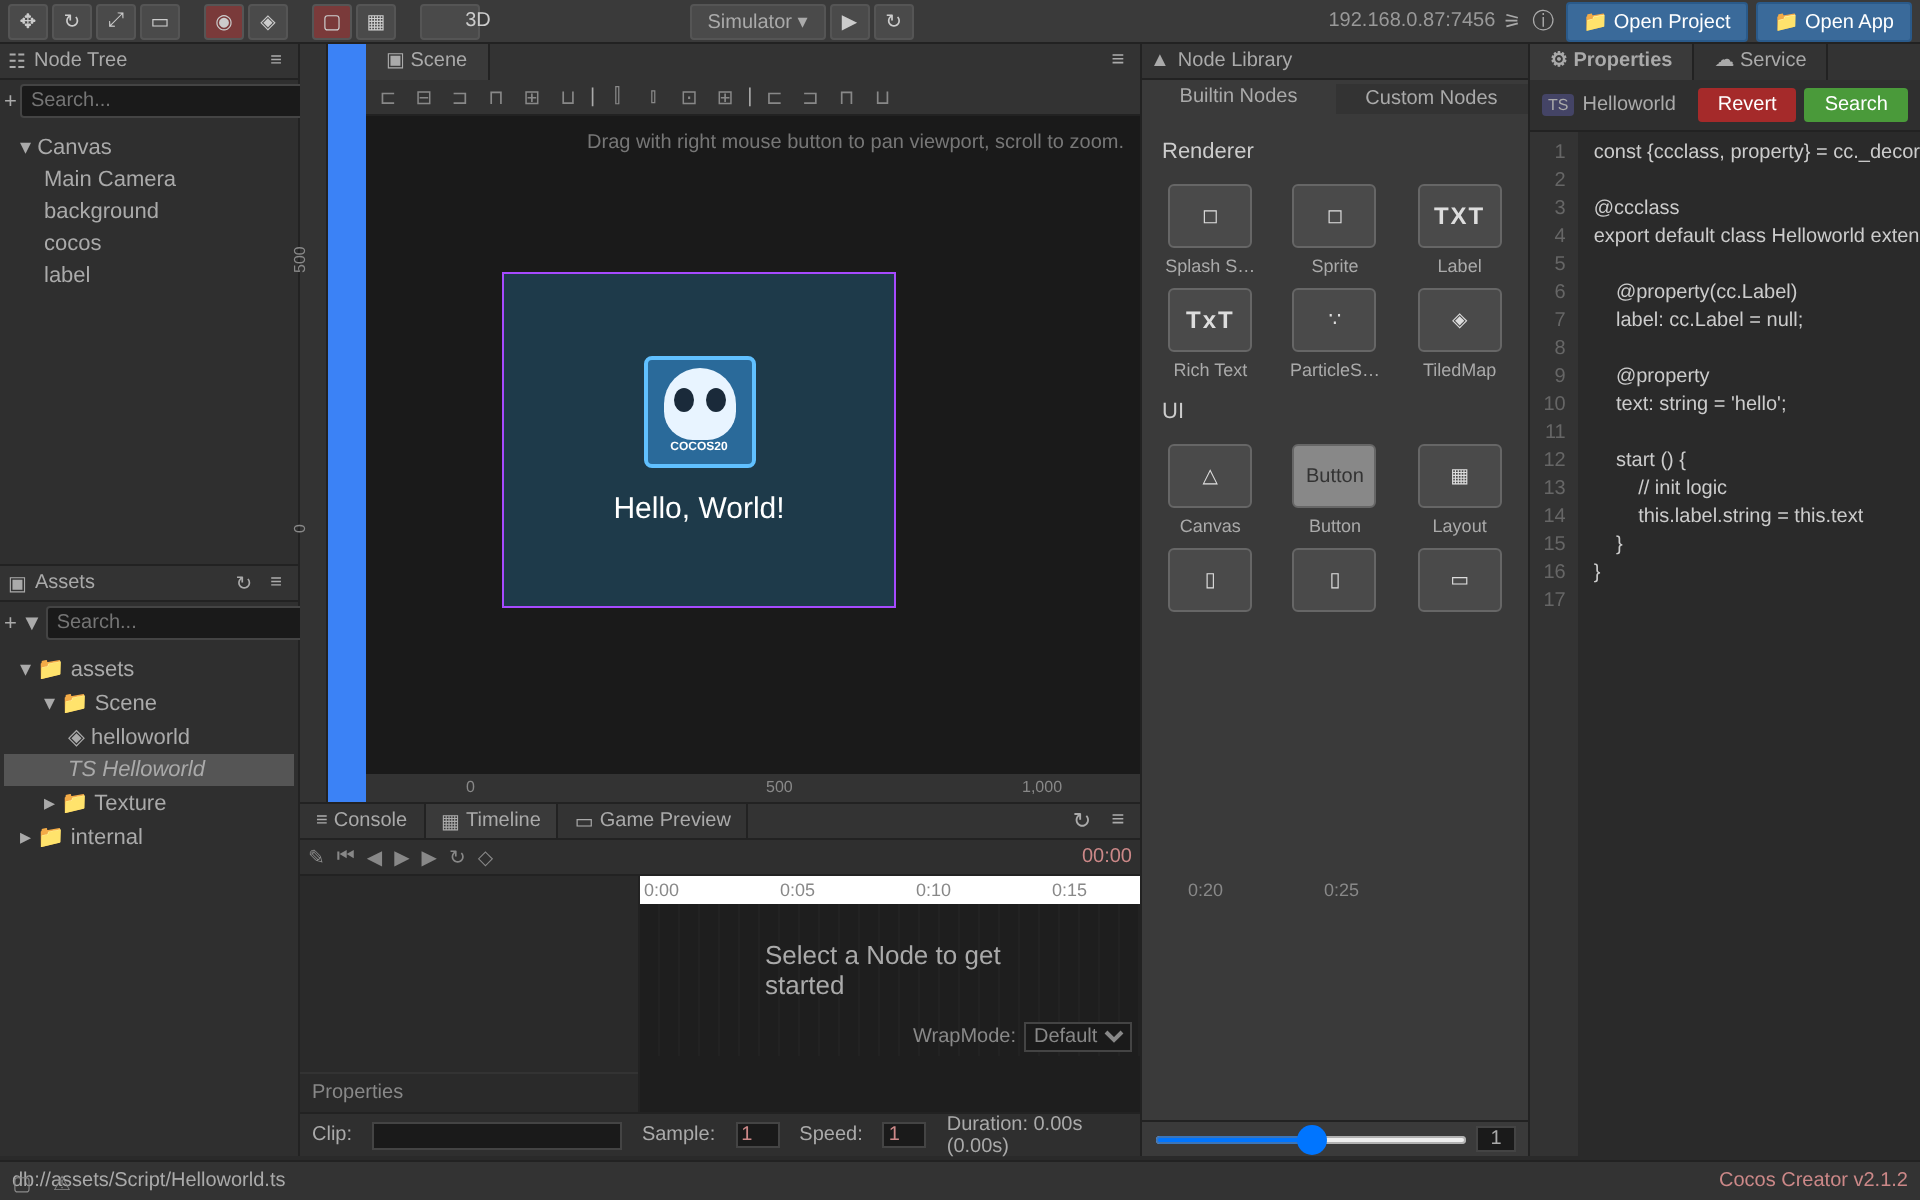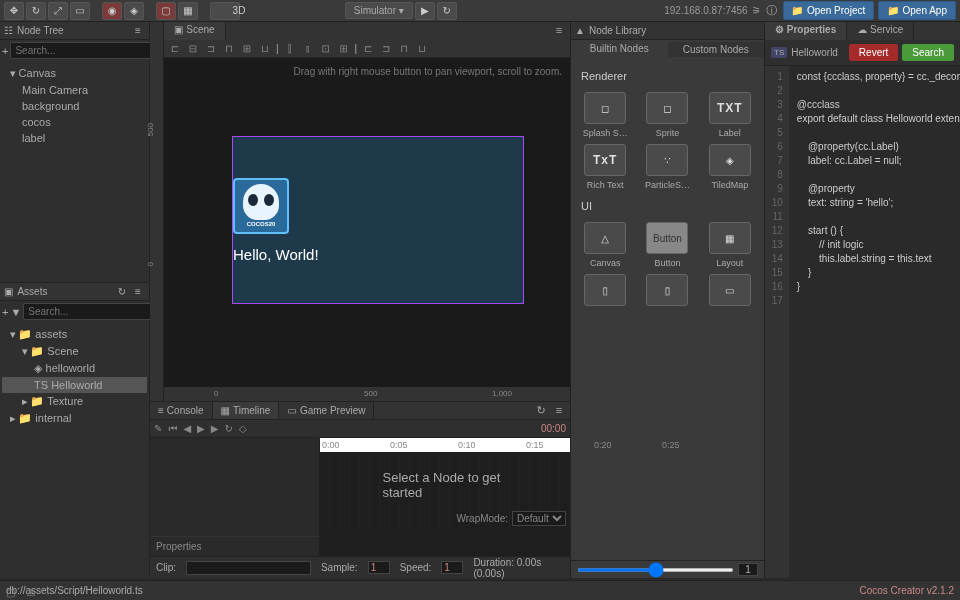--- a/index.html
+++ b/index.html
@@ -20,35 +20,35 @@
 .panel-header { height:18px; background:#333; border-bottom:1px solid #222; display:flex; align-items:center; padding:0 4px; font-size:10px; }
 .panel-header .title { margin-left:4px; }
 .panel-header .icons { margin-left:auto; display:flex; gap:2px; font-size:10px; }
 .icon-sm { width:14px; display:inline-block; text-align:center; cursor:pointer; }
 .node-tree { height:260px; background:#2f2f2f; border-right:1px solid #222; display:flex; flex-direction:column; }
 .search-row { display:flex; padding:2px; gap:2px; align-items:center; }
 .search-input { flex:1; background:#1a1a1a; border:1px solid #444; color:#aaa; padding:2px 4px; font-size:10px; border-radius:2px; }
 .tree { padding:4px 2px; font-size:11px; }
 .tree-item { padding:2px 0; cursor:pointer; }
 .tree-item.lvl0 { padding-left:8px; } .tree-item.lvl1 { padding-left:20px; } .tree-item.lvl2 { padding-left:32px; }
-.tree-item.sel { background:#3a3a3a; }
+.tree-item.sel { background:#3a3a3a;font-style:italic; }
 .assets { flex:1; background:#2f2f2f; border-right:1px solid #222; border-top:1px solid #222; display:flex; flex-direction:column; }
 .assets .tree-item.sel { background:#555; }
 .center-col { flex:1; display:flex; flex-direction:column; min-width:0; }
-.scene-area { height:380px; background:#3b82f6; border-bottom:1px solid #222; display:flex; }
+.scene-area { height:380px; background:#3b82f6; border-bottom:1px solid #222; display:flex;gap:19px; }
 .scene-ruler-v { width:14px; background:#333; border-right:1px solid #222; position:relative; font-size:9px; }
 .ruler-tick-v { position:absolute; left:0; font-size:8px; transform:rotate(-90deg); transform-origin:left; color:#888; }
 .scene-main { flex:1; display:flex; flex-direction:column; }
 .scene-tabs { height:18px; background:#333; display:flex; }
 .scene-tab { padding:2px 10px; background:#3a3a3a; border-right:1px solid #222; font-size:10px; }
 .scene-tools { height:18px; background:#333; border-bottom:1px solid #222; display:flex; gap:4px; padding:0 4px; align-items:center; font-size:10px; }
 .scene-tool { width:14px; height:14px; display:inline-flex; align-items:center; justify-content:center; cursor:pointer; color:#888; }
 .viewport { flex:1; background:#1a1a1a; position:relative; overflow:hidden; }
 .hint { position:absolute; top:8px; right:8px; font-size:10px; color:#777; }
-.canvas-frame { position:absolute; left:68px; top:78px; width:292px; height:168px; border:1px solid #a64aff; background:#1e3a4a; display:flex; flex-direction:column; align-items:flex-start; justify-content:center; gap:12px; }
+.canvas-frame { position:absolute; left:68px; top:78px; width:197px; height:168px; border:1px solid #a64aff; background:#1e3a4a; display:flex; flex-direction:column; align-items:center; justify-content:center; gap:12px; }
 .logo { width:56px; height:56px; background:#2a6a9a; border:2px solid #60c0ff; border-radius:4px; display:flex; flex-direction:column; align-items:center; justify-content:center; }
 .logo-face { width:36px; height:36px; background:#e8f4ff; border-radius:50% 50% 40% 40%; position:relative; }
 .logo-face::before,.logo-face::after { content:''; position:absolute; width:10px; height:12px; background:#1a2a3a; border-radius:50%; top:10px; }
 .logo-face::before { left:5px; } .logo-face::after { right:5px; }
 .logo-text { font-size:6px; color:#fff; font-weight:bold; margin-top:1px; }
 .hello { color:#fff; font-size:15px; }
 .ruler-h-bot { height:14px; background:#333; position:relative; font-size:8px; color:#888; }
 .ruler-tick-h { position:absolute; top:2px; }
 .bottom-panels { flex:1; background:#2a2a2a; display:flex; flex-direction:column; }
 .btabs { height:18px; background:#333; display:flex; border-bottom:1px solid #222; }

